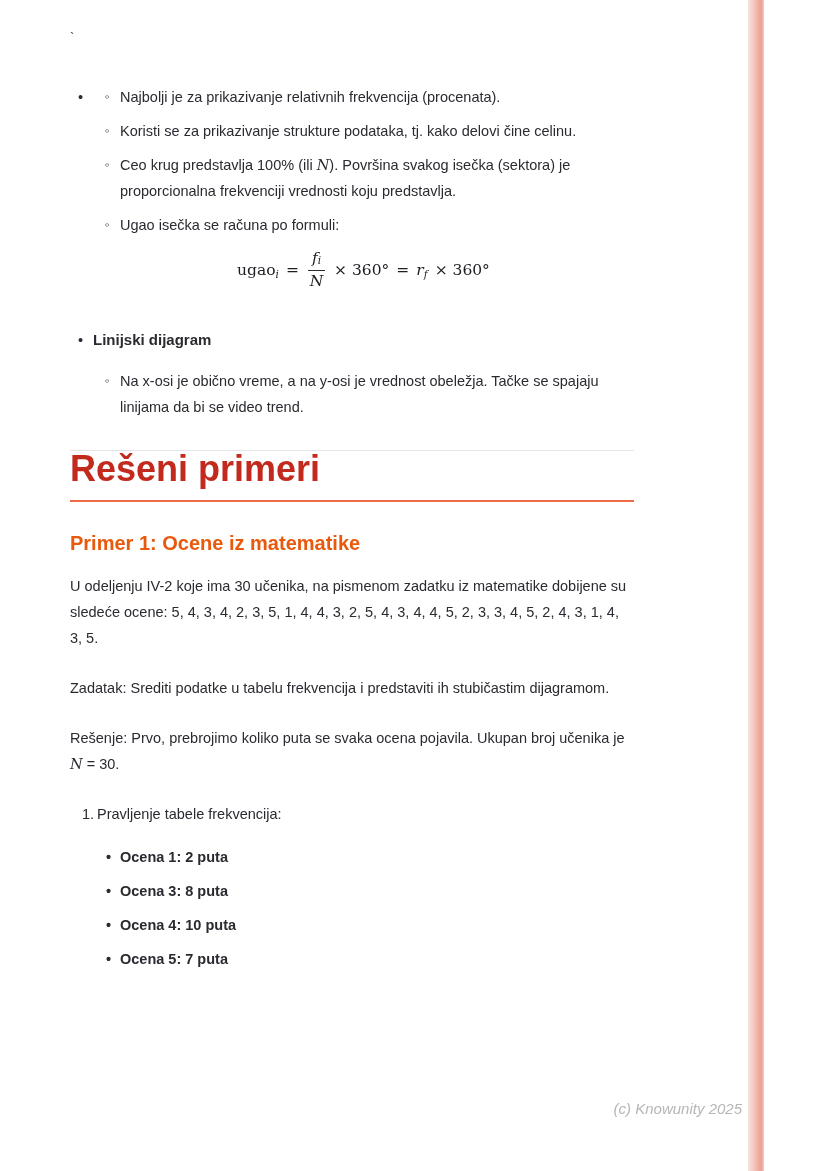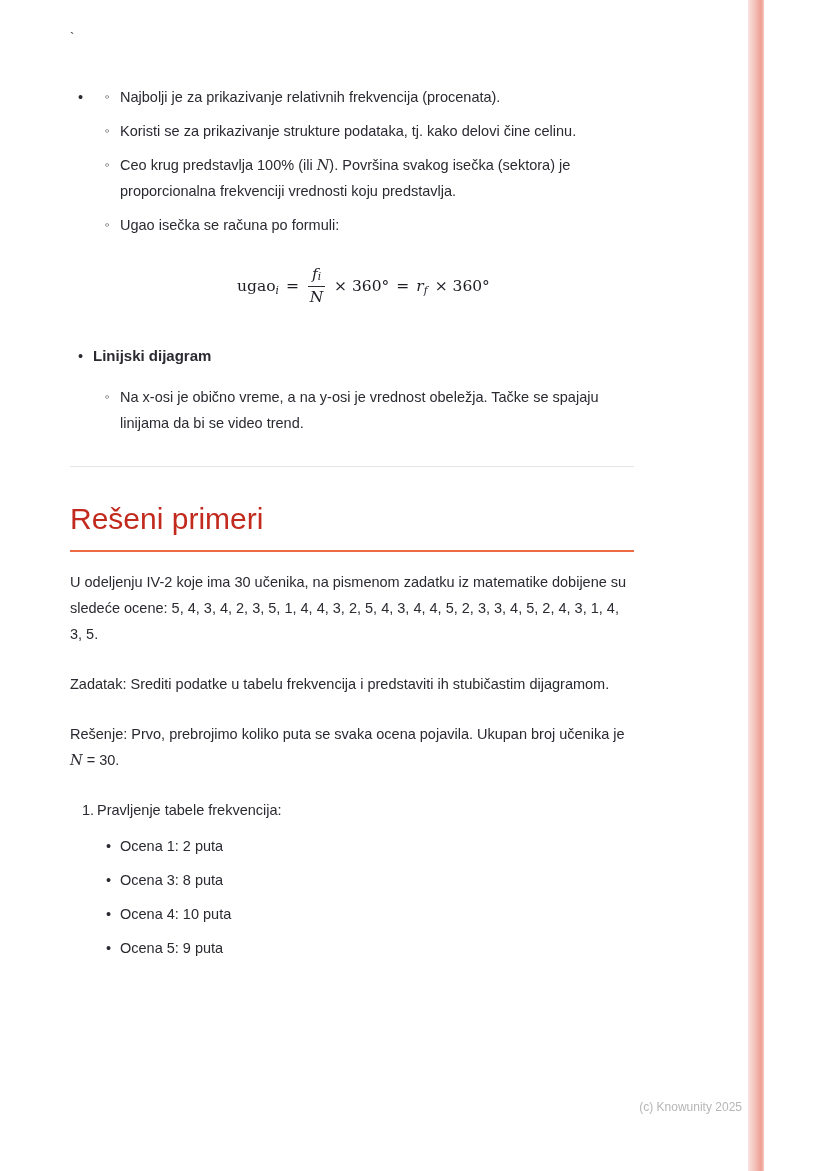--- a/index.html
+++ b/index.html
@@ -38,64 +38,63 @@
   .li-title{font-weight:bold; font-size:15px;}
   
   ul.subs{list-style:none; margin-top:15px;}
   ul.subs > li{position:relative; padding-left:27px; margin-bottom:8px;}
   ul.subs > li::before{content:"◦"; position:absolute; left:12px; top:0; font-size:13px; color:#2a2a31;}
   
   .mvar{font-family:"DejaVu Serif", serif; font-style:italic;}
   .formula{
     display:flex; align-items:center; justify-content:center;
     gap:7px;
-    margin:28px 0 36px 0;
+    margin:12px 0 36px 0;
     font-family:"DejaVu Serif", serif;
     font-size:15.5px;
     color:#1d1d24;
     line-height:1.2;
   }
   .formula .tok{display:inline-flex; align-items:center;}
   .f-rm{font-style:normal;}
   .f-it{font-style:italic;}
   .formula sub{font-size:10.5px; font-style:italic; transform:translateY(4px);}
   .frac{display:inline-flex; flex-direction:column; align-items:center; margin:0 2px;}
   .frac .num{border-bottom:1.2px solid #2a2a31; padding:0 4px 2px 4px; line-height:1.15; display:inline-flex;}
   .frac .den{padding-top:2px; line-height:1.15;}
   
   hr.divider{border:none; border-top:1px solid var(--divider); margin-top:30px;}
   h1{
-    margin-top:34px;
-    font-size:30px; line-height:36px;
-    font-weight:normal;
+    font-size:36px; line-height:36px;
+    font-weight:bold;
     color:var(--heading-red);
   }
   .accent-rule{height:2px; background:var(--accent-orange); margin-top:13px;}
   h2{
     margin-top:28px;
     font-size:20px; line-height:26px;
     font-weight:bold;
     color:var(--subheading-orange);
   }
   p{margin-top:17px;}
   p.task{margin-top:24px; text-align:justify;}
   p.solution{margin-top:24px;}
   strong{font-weight:normal;}
   
   ol.steps{list-style:none; margin-top:24px;}
   ol.steps > li{position:relative; padding-left:27px;}
   .step-num{position:absolute; left:12px; top:0;}
   
-  ul.freq{list-style:none; margin-top:10px;}
+  ul.freq{list-style:none; margin-top:17px;font-weight:bold;}
   ul.freq > li{position:relative; padding-left:23px; margin-bottom:8px;}
   ul.freq > li::before{content:"•"; position:absolute; left:9px; top:0; color:#2a2a31;}
   
   .footer{
     position:absolute; right:86px; top:1100px;
-    font-size:12px; color:var(--footer-gray);
+    font-size:15px; color:var(--footer-gray);font-style:italic;
   }
   .edge{
     position:absolute; top:0; bottom:0; right:64px; width:16px;
     background:linear-gradient(to right,#fbe3df 0%,#f4c4bc 40%,#ee9e92 82%,#f6cac3 100%);
   }
 </style>
 </head>
 <body>
 
 <div class="page">
@@ -152,35 +151,36 @@
         </ul>
       </li>
 
     </ul>
 
     <hr class="divider">
 
     <h1>Rešeni primeri</h1>
     <div class="accent-rule"></div>
 
+    <h2>Primer 1: Ocene iz matematike</h2>
 
     <p class="intro">U odeljenju IV-2 koje ima 30 učenika, na pismenom zadatku iz matematike dobijene su sledeće ocene: 5, 4, 3, 4, 2, 3, 5, 1, 4, 4, 3, 2, 5, 4, 3, 4, 4, 5, 2, 3, 3, 4, 5, 2, 4, 3, 1, 4, 3, 5.</p>
 
     <p class="task"><strong>Zadatak</strong><span>: Srediti podatke u tabelu frekvencija i predstaviti ih stubičastim dijagramom.</span></p>
 
     <p class="solution"><strong>Rešenje</strong><span>: Prvo, prebrojimo koliko puta se svaka ocena pojavila. Ukupan broj učenika je </span><span class="mvar">N</span><span> = 30.</span></p>
 
     <ol class="steps">
       <li>
         <span class="step-num">1.</span><strong>Pravljenje tabele frekvencija</strong><span>:</span>
         <ul class="freq">
           <li><span>Ocena 1: 2 puta</span></li>
           <li><span>Ocena 3: 8 puta</span></li>
           <li><span>Ocena 4: 10 puta</span></li>
-          <li><span>Ocena 5: 9 puta</span></li>
+          <li><span>Ocena 5: 7 puta</span></li>
         </ul>
       </li>
     </ol>
 
   </div>
 
   <div class="footer">(c) Knowunity 2025</div>
 
   <div class="edge"></div>
 

